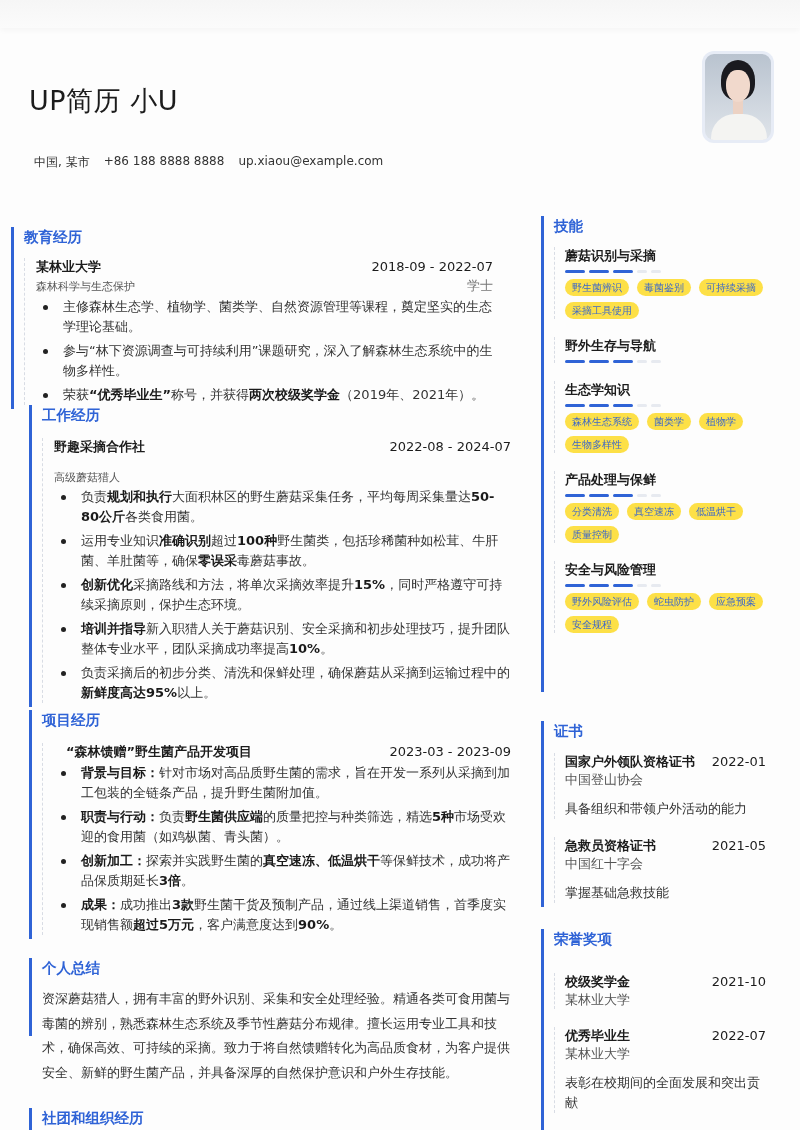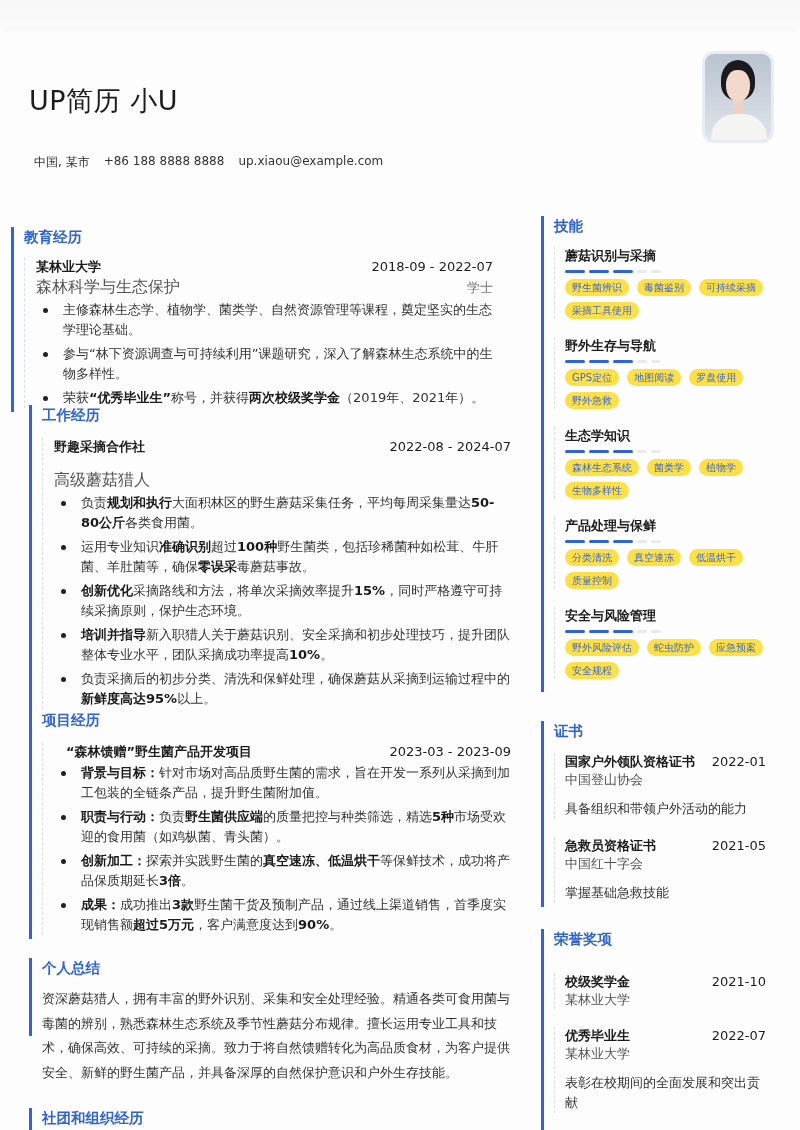--- a/index.html
+++ b/index.html
@@ -15,21 +15,21 @@
   .photo .face { position: absolute; left: 21px; top: 16px; width: 24px; height: 32px; border-radius: 45% 45% 50% 50%; background: #f1d9cc; }
   .photo .body { position: absolute; left: 6px; top: 60px; width: 56px; height: 40px; border-radius: 24px 24px 0 0; background: #f4f4f2; }
   .photo .neck { position: absolute; left: 28px; top: 46px; width: 10px; height: 16px; background: #ecd2c4; }
 
   .section { position: absolute; border-left: 3px solid #2f63d6; }
   .sec-title { font-size: 14.5px; font-weight: 600; color: #2f63d6; padding-left: 10px; line-height: 20px; }
   .sec-body { margin-left: 20px; border-left: 1px dashed #d8dce4; padding-left: 12px; }
   .row { display: flex; justify-content: space-between; align-items: baseline; }
   .item-title { font-size: 13px; font-weight: 700; color: #1c1c1c; }
   .item-date { font-size: 13px; font-weight: 400; color: #1c1c1c; }
-  .item-sub { font-size: 16px; color: #555; }
+  .item-sub { font-size: 11px; color: #555; }
   .item-right-sub { font-size: 13px; color: #777; }
   ul.bullets { list-style: none; margin-top: 2px; }
   ul.bullets li { position: relative; padding-left: 27px; font-size: 13px; line-height: 20px; color: #333; margin-bottom: 4px; }
   ul.bullets li::before { content: ""; position: absolute; left: 7px; top: 8px; width: 5px; height: 5px; border-radius: 50%; background: #222; }
   ul.bullets li b { color: #1a1a1a; font-weight: 700; }
 
   .summary { font-size: 13px; line-height: 24.5px; color: #333; padding-left: 10px; margin-top: 9px; width: 480px; }
 
   .skill { margin-left: 20px; border-left: 1px dashed #d8dce4; padding-left: 10px; margin-bottom: 18px; }
   .skill-name { font-size: 13px; font-weight: 700; color: #1c1c1c; line-height: 18px; }
@@ -148,26 +148,20 @@
       </div>
       <div class="skill">
         <div class="skill-name">野外生存与导航</div>
         <div class="bars">
           <span class="bar"></span>
           <span class="bar"></span>
           <span class="bar"></span>
           <span class="bar off"></span>
           <span class="bar off"></span>
         </div>
-        <div class="tags">
-          <span class="tag">GPS定位</span>
-          <span class="tag">地图阅读</span>
-          <span class="tag">罗盘使用</span>
-          <span class="tag">野外急救</span>
-        </div>
       </div>
       <div class="skill">
         <div class="skill-name">生态学知识</div>
         <div class="bars">
           <span class="bar"></span>
           <span class="bar"></span>
           <span class="bar"></span>
           <span class="bar off"></span>
           <span class="bar off"></span>
         </div>

